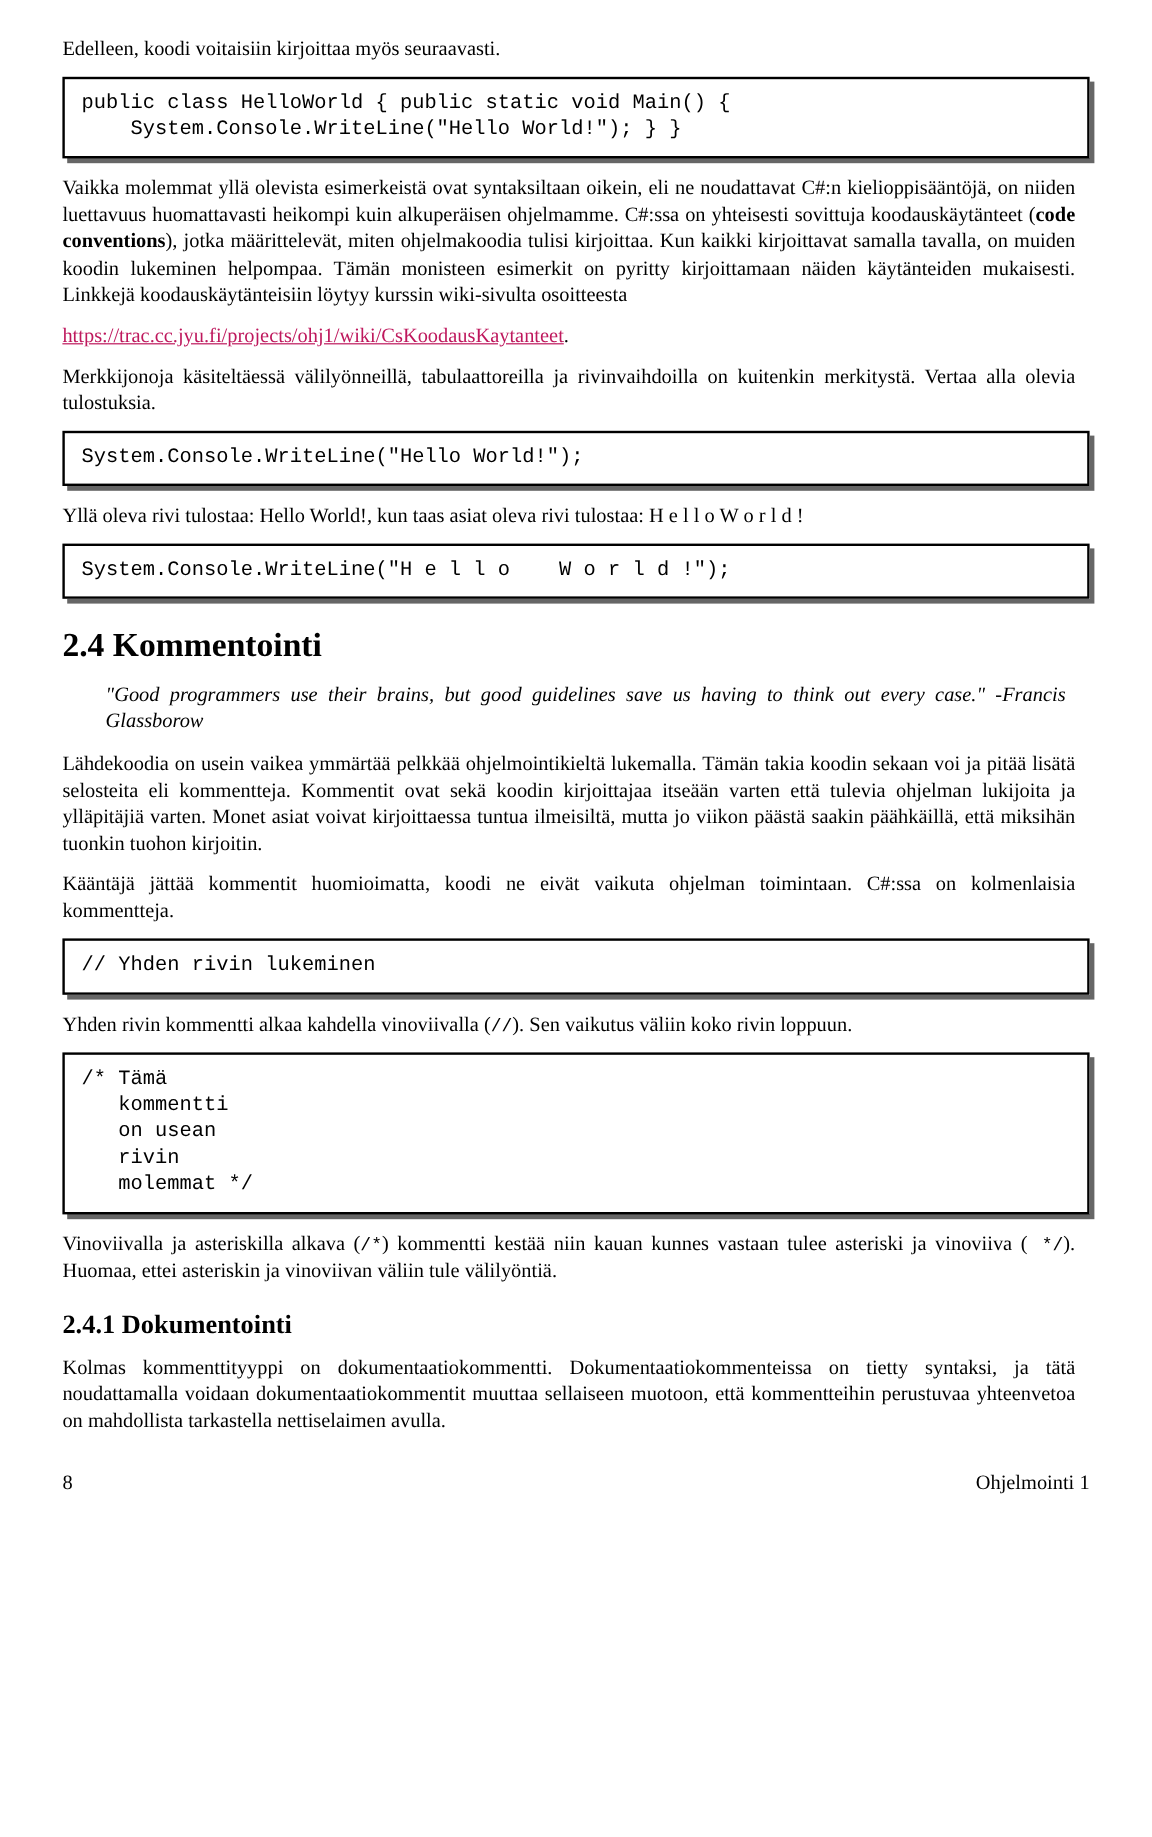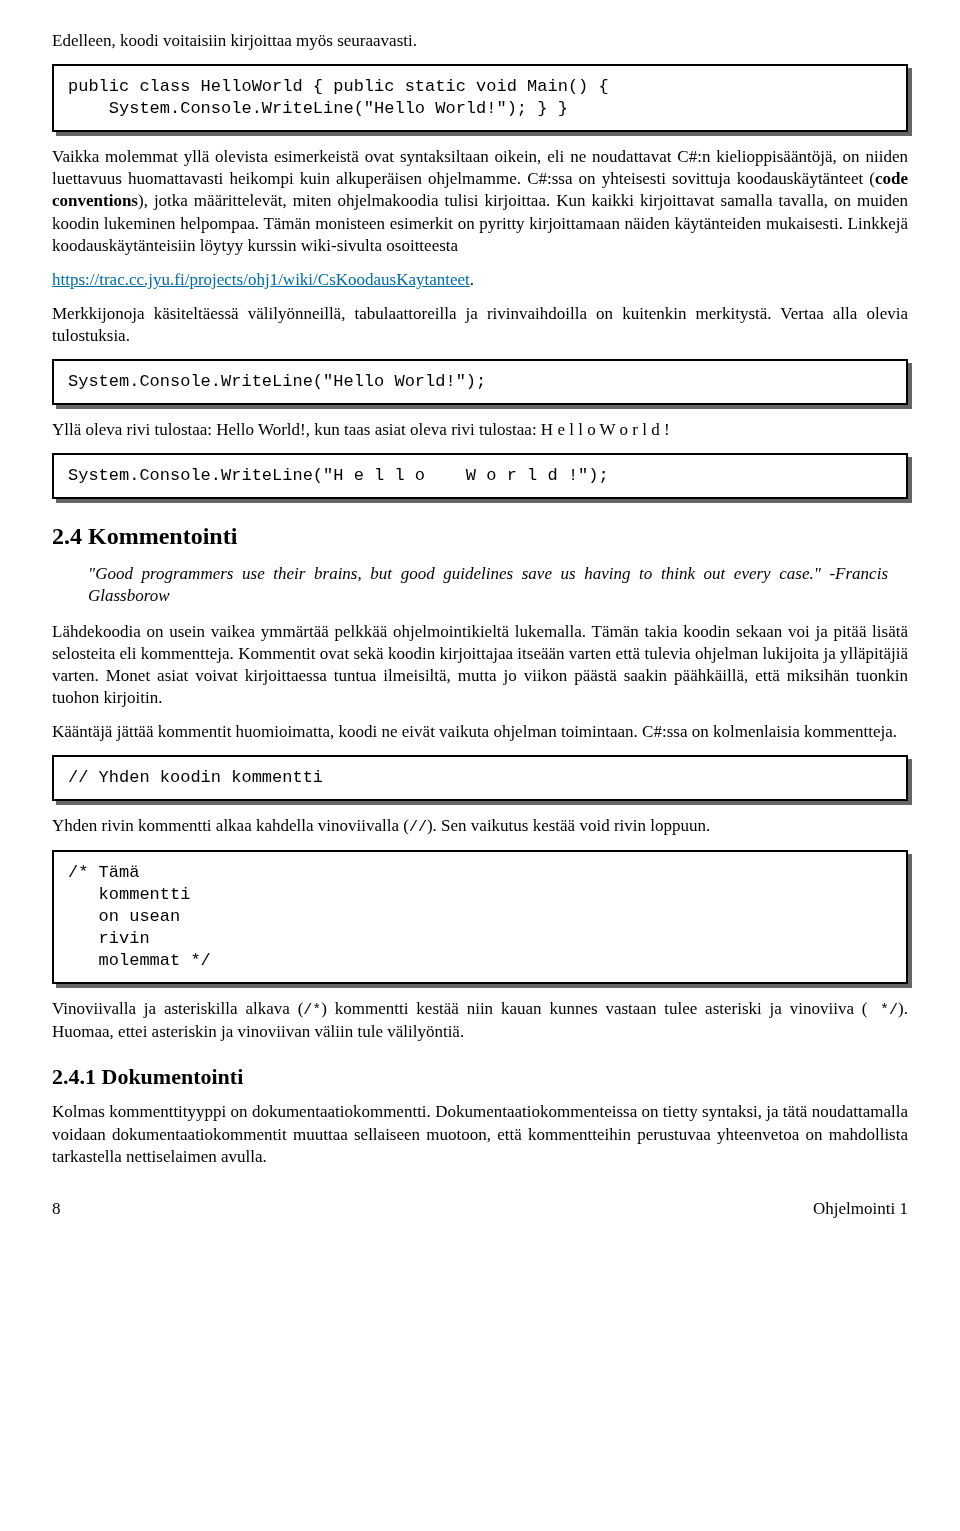--- a/index.html
+++ b/index.html
@@ -6,40 +6,40 @@
     font-family: "Times New Roman", Times, serif;
     font-size: 17px;
     line-height: 1.3;
     color: #000;
     background: #fff;
     margin: 0;
     padding: 30px 52px 30px 52px;
     width: 856px;
   }
   p {
-    margin: 0 0 12px 0;
+    margin: 0 12px 12px 0;
     text-align: justify;
   }
   .code-box {
     border: 2px solid #000;
     padding: 10px 14px;
     margin: 10px 0 14px 0;
     font-family: "Courier New", Courier, monospace;
     font-size: 17px;
     white-space: pre;
     box-shadow: 4px 4px 0 rgba(0,0,0,0.6);
     line-height: 1.3;
   }
   a {
-    color: #0369a1;
+    color: #be185d;
     text-decoration: underline;
   }
   h2 {
     font-family: "Times New Roman", Times, serif;
-    font-size: 24px;
+    font-size: 28px;
     font-weight: bold;
     margin: 22px 0 10px 0;
   }
   h3 {
     font-family: "Times New Roman", Times, serif;
     font-size: 22px;
     font-weight: bold;
     margin: 20px 0 10px 0;
   }
   .quote {
@@ -92,24 +92,24 @@
 <h2>2.4   Kommentointi</h2>
 
 <p class="quote">"Good programmers use their brains, but good guidelines save us having to think out every case."  -Francis Glassborow</p>
 
 <p>
   <span>Lähdekoodia on usein vaikea ymmärtää pelkkää ohjelmointikieltä lukemalla. Tämän takia koodin sekaan voi ja pitää lisätä selosteita eli </span><span class="italic">kommentteja</span><span>. Kommentit ovat sekä koodin kirjoittajaa itseään varten että tulevia ohjelman lukijoita ja ylläpitäjiä varten. Monet asiat voivat kirjoittaessa tuntua ilmeisiltä, mutta jo viikon päästä saakin päähkäillä, että miksihän tuonkin tuohon kirjoitin.</span>
 </p>
 
 <p>Kääntäjä jättää kommentit huomioimatta, koodi ne eivät vaikuta ohjelman toimintaan. C#:ssa on kolmenlaisia kommentteja.</p>
 
-<div class="code-box">// Yhden koodin kommentti</div>
+<div class="code-box">// Yhden rivin lukeminen</div>
 
 <p>
-  <span>Yhden rivin kommentti alkaa kahdella vinoviivalla (</span><span class="mono">//</span><span>). Sen vaikutus kestää void rivin loppuun.</span>
+  <span>Yhden rivin kommentti alkaa kahdella vinoviivalla (</span><span class="mono">//</span><span>). Sen vaikutus väliin koko rivin loppuun.</span>
 </p>
 
 <div class="code-box">/* Tämä
    kommentti
    on usean
    rivin
    molemmat */</div>
 
 <p>
   <span>Vinoviivalla ja asteriskilla alkava (</span><span class="mono">/*</span><span>) kommentti kestää niin kauan kunnes vastaan tulee asteriski ja vinoviiva (</span><span class="mono"> */</span><span>). Huomaa, ettei asteriskin ja vinoviivan väliin tule välilyöntiä.</span>

